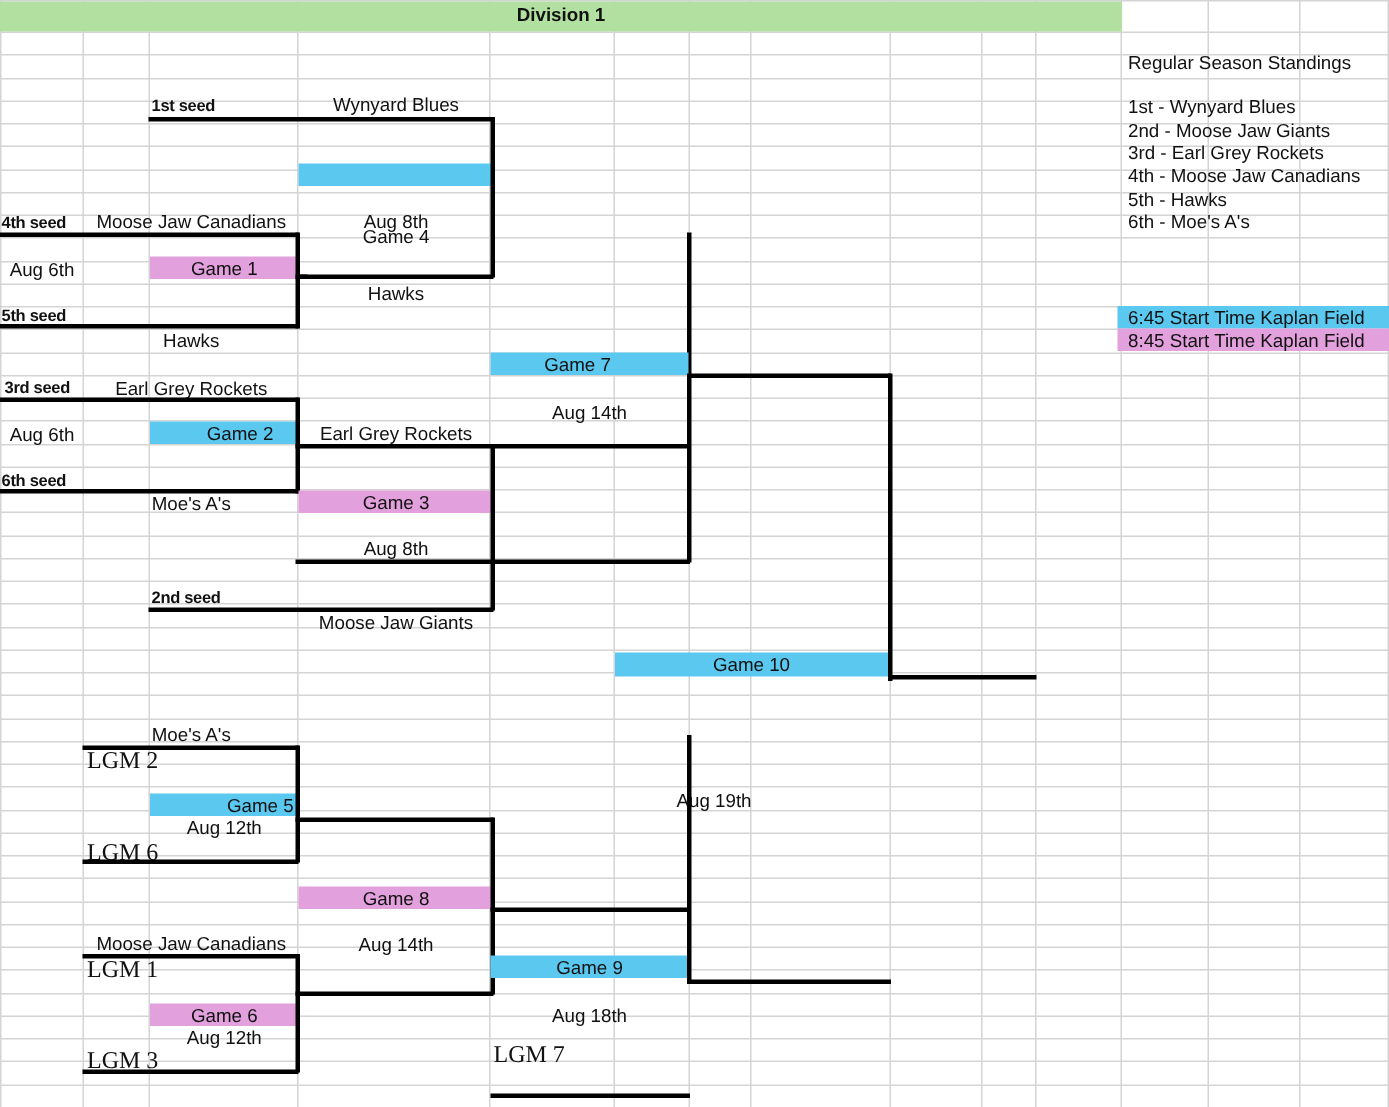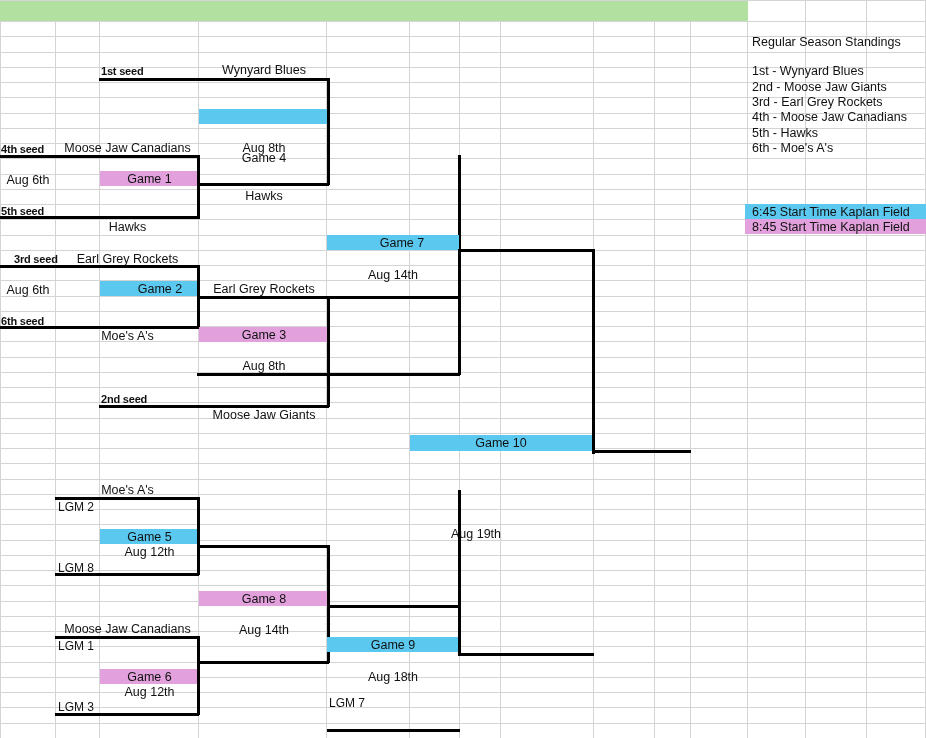--- a/index.html
+++ b/index.html
@@ -14,21 +14,21 @@
   .fill{position:absolute;}
   .hdr-green{background:#b2e0a0;}
   .bar-blue{background:#5bc8f0;}
   .bar-pink{background:#e2a0dc;}
 
   
   .txt{position:absolute;font-size:12.5px;color:#111;line-height:15px;white-space:nowrap;}
   .txt.ctr{text-align:center;}
   .txt.left{text-align:left;}
   .txt.bold{font-weight:bold;font-size:11px;letter-spacing:-0.2px;}
-  .txt.small{font-size:12px;}
+  .txt.small{font-size:16px;font-family:Liberation Serif, serif;}
   .txt.hdrtitle{font-weight:bold;font-size:12.5px;text-align:center;}
 
   
   .bk-h{position:absolute;height:2.5px;background:#000;}
   .bk-v{position:absolute;width:2.5px;background:#000;}
 </style>
 </head>
 <body>
 
 <div id="sheet">
@@ -95,20 +95,21 @@
       <div class="gl-h" style="top: 631px;"></div>
       <div class="gl-h" style="top: 646px;"></div>
       <div class="gl-h" style="top: 662px;"></div>
       <div class="gl-h" style="top: 677px;"></div>
       <div class="gl-h" style="top: 692px;"></div>
       <div class="gl-h" style="top: 707px;"></div>
       <div class="gl-h" style="top: 723px;"></div>
     </div>
 
   <div class="fill hdr-green" style="left:0;top:1px;width:748px;height:20px;"></div>
+  <div class="txt hdrtitle" style="left:0;top:3px;width:748px;">Division 1</div>
 
   <div class="txt left" style="left:752px;top:35px;">Regular Season Standings</div>
 
   <div class="txt left" style="left:752px;top:64px;">1st - Wynyard Blues</div>
   <div class="txt left" style="left:752px;top:80px;">2nd - Moose Jaw Giants</div>
   <div class="txt left" style="left:752px;top:95px;">3rd - Earl Grey Rockets</div>
   <div class="txt left" style="left:752px;top:110px;">4th - Moose Jaw Canadians</div>
   <div class="txt left" style="left:752px;top:126px;">5th - Hawks</div>
   <div class="txt left" style="left:752px;top:141px;">6th - Moe's A's</div>
 
@@ -138,21 +139,21 @@
   <div class="fill bar-pink" style="left:100px;top:171px;width:99px;height:15px;"></div>
   <div class="txt ctr" style="left:100px;top:172px;width:99px;">Game 1</div>
 
   <div class="txt bold left" style="left:1px;top:204px;">5th seed</div>
   <div class="bk-h" style="left:0;top:216px;width:199px;"></div>
   <div class="bk-v" style="left:197px;top:155px;height:64px;"></div>
   <div class="txt ctr" style="left:56px;top:220px;width:143px;">Hawks</div>
 
   <div class="bk-h" style="left:197px;top:183px;width:8px;"></div>
 
-  <div class="txt bold left" style="left:14px;top:252px;text-align:right;">3rd seed</div>
+  <div class="txt bold left" style="left:3px;top:252px;text-align:right;">3rd seed</div>
   <div class="txt ctr" style="left:56px;top:252px;width:143px;">Earl Grey Rockets</div>
   <div class="bk-h" style="left:0;top:265px;width:199px;"></div>
 
   <div class="txt ctr" style="left:0;top:283px;width:56px;">Aug 6th</div>
   <div class="fill bar-blue" style="left:100px;top:281px;width:99px;height:15px;"></div>
   <div class="txt ctr" style="left:100px;top:282px;width:120px;">Game 2</div>
 
   <div class="txt bold left" style="left:1px;top:314px;">6th seed</div>
   <div class="bk-h" style="left:0;top:326px;width:199px;"></div>
   <div class="bk-v" style="left:197px;top:265px;height:64px;"></div>
@@ -167,41 +168,41 @@
 
   <div class="bk-v" style="left:458px;top:155px;height:220px;"></div>
   <div class="bk-h" style="left:197px;top:373px;width:263px;"></div>
 
   <div class="txt bold left" style="left:101px;top:392px;">2nd seed</div>
   <div class="bk-h" style="left:99px;top:405px;width:230px;"></div>
   <div class="bk-v" style="left:327px;top:296px;height:111px;"></div>
   <div class="txt ctr" style="left:199px;top:408px;width:130px;">Moose Jaw Giants</div>
 
   <div class="fill bar-blue" style="left:327px;top:235px;width:132px;height:15px;"></div>
-  <div class="txt ctr" style="left:344px;top:236px;width:116px;">Game 7</div>
+  <div class="txt ctr" style="left:327px;top:236px;width:116px;">Game 7</div>
   <div class="txt ctr" style="left:327px;top:268px;width:132px;">Aug 14th</div>
 
   <div class="bk-h" style="left:458px;top:249px;width:136px;"></div>
   <div class="bk-v" style="left:592px;top:249px;height:205px;"></div>
 
   <div class="fill bar-blue" style="left:410px;top:435px;width:182px;height:16px;"></div>
   <div class="txt ctr" style="left:410px;top:436px;width:182px;">Game 10</div>
   <div class="txt ctr" style="left:410px;top:484px;width:132px;margin-top:43px;">Aug 19th</div>
 
   <div class="bk-h" style="left:592px;top:450px;width:99px;"></div>
 
   <div class="txt ctr" style="left:56px;top:483px;width:143px;">Moe's A's</div>
   <div class="bk-h" style="left:55px;top:497px;width:144px;"></div>
   <div class="txt small left" style="left:58px;top:500px;">LGM 2</div>
 
   <div class="fill bar-blue" style="left:100px;top:529px;width:99px;height:15px;"></div>
-  <div class="txt ctr" style="left:100px;top:530px;width:99px;">Game 5</div>
+  <div class="txt ctr" style="left:100px;top:530px;width:99px;padding-left:24px;">Game 5</div>
   <div class="txt ctr" style="left:100px;top:545px;width:99px;">Aug 12th</div>
 
-  <div class="txt small left" style="left:58px;top:561px;">LGM 8</div>
+  <div class="txt small left" style="left:58px;top:561px;">LGM 6</div>
   <div class="bk-h" style="left:55px;top:573px;width:144px;"></div>
   <div class="bk-v" style="left:197px;top:497px;height:78px;"></div>
 
   <div class="bk-h" style="left:197px;top:545px;width:132px;"></div>
   <div class="fill bar-pink" style="left:199px;top:591px;width:130px;height:15px;"></div>
   <div class="txt ctr" style="left:199px;top:592px;width:130px;">Game 8</div>
   <div class="txt ctr" style="left:199px;top:623px;width:130px;">Aug 14th</div>
 
   <div class="bk-v" style="left:327px;top:545px;height:118px;"></div>
   <div class="bk-h" style="left:197px;top:661px;width:132px;"></div>

